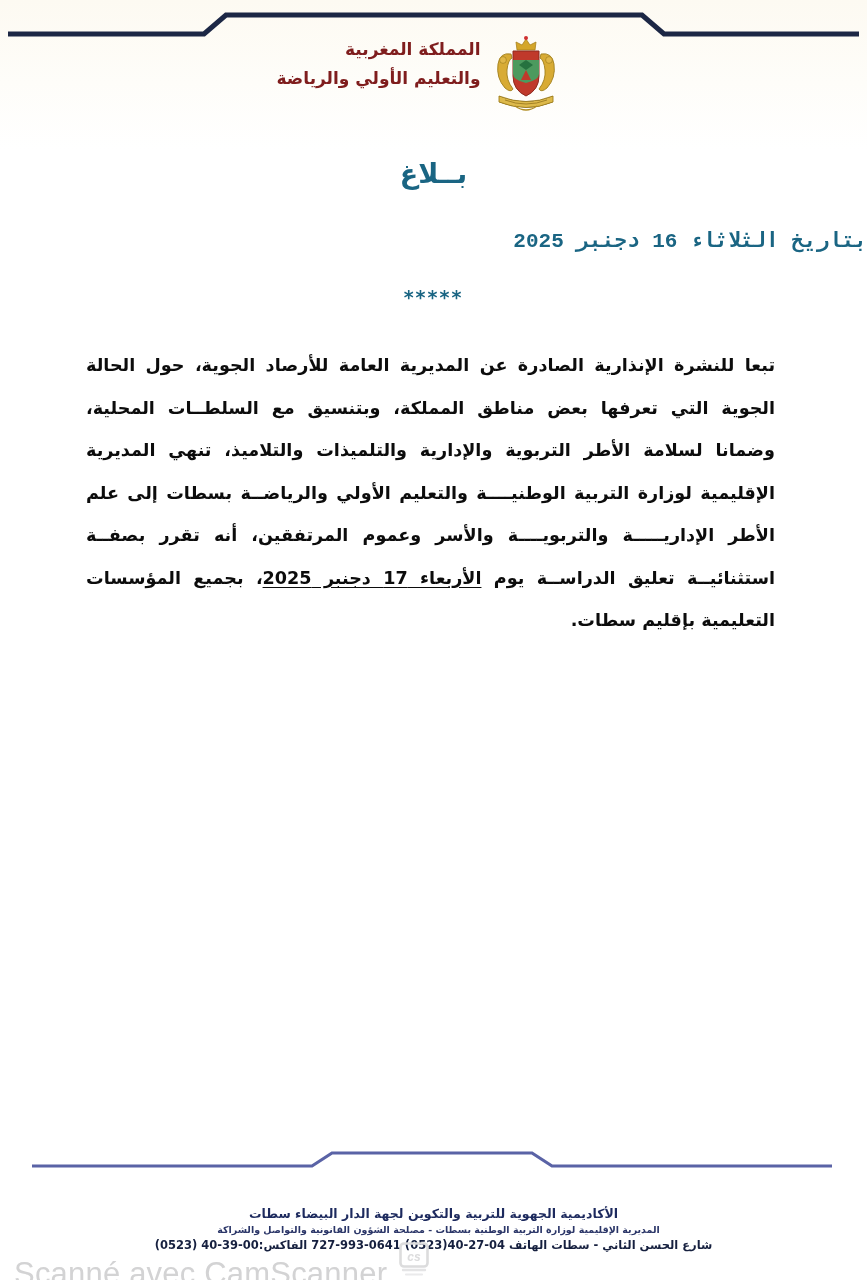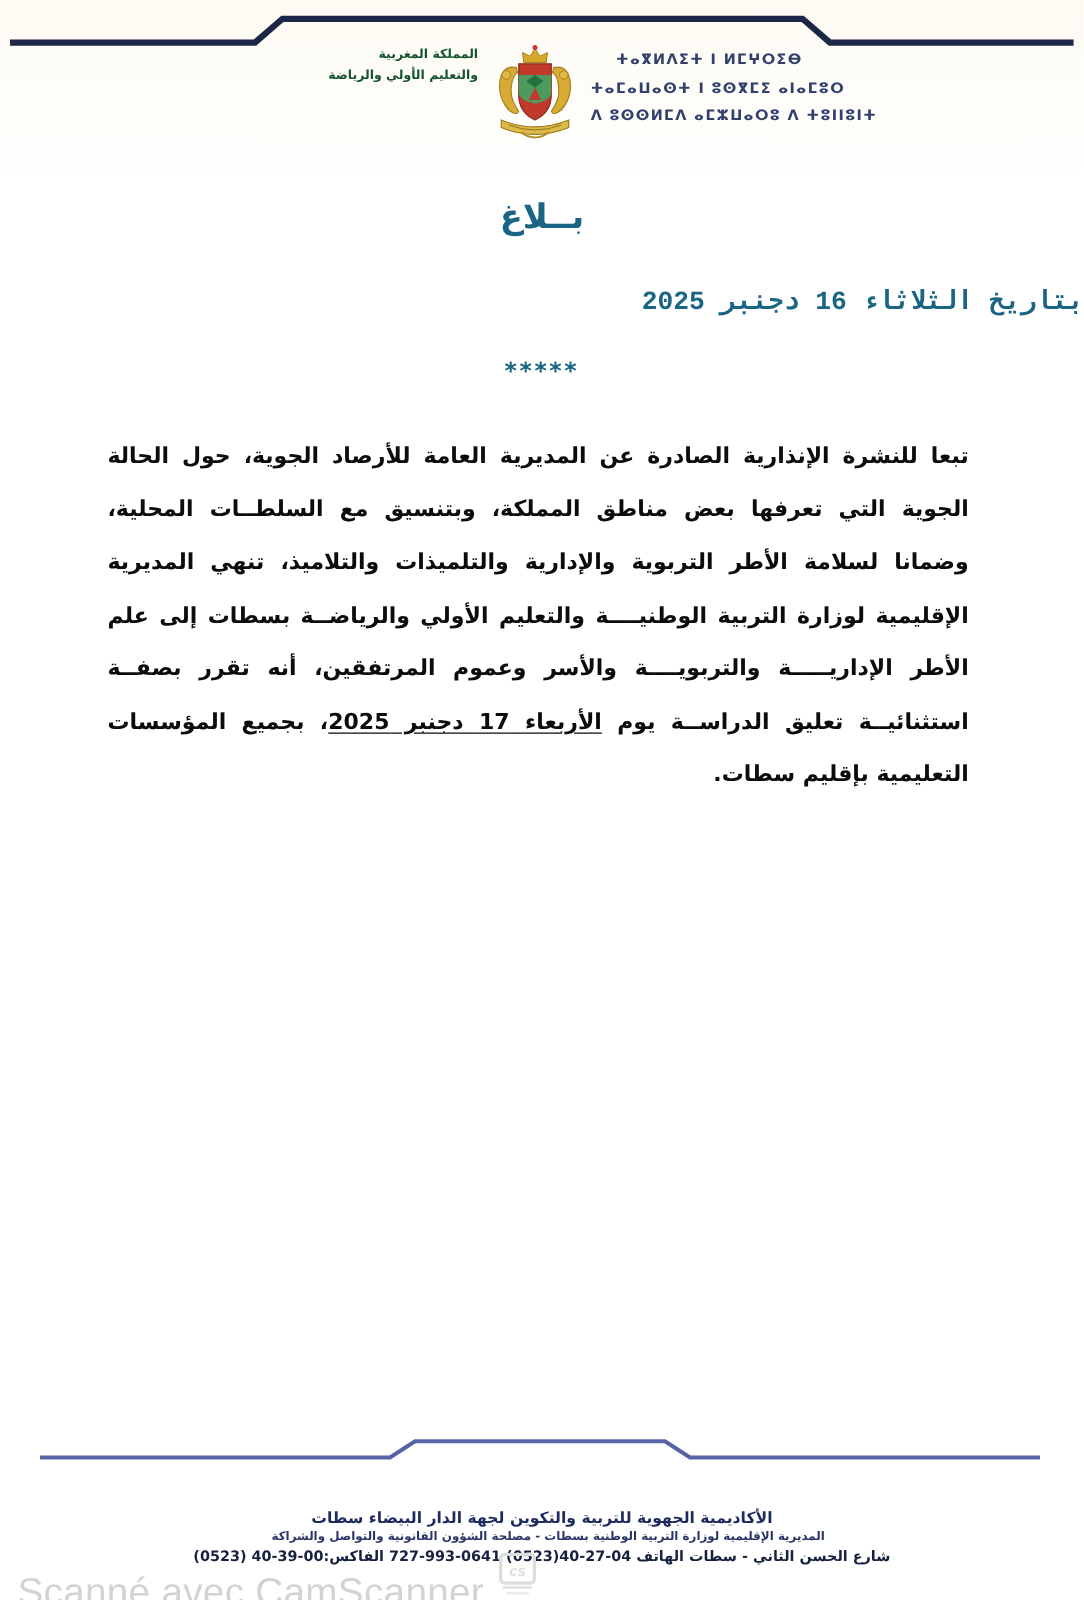--- a/index.html
+++ b/index.html
@@ -52,22 +52,22 @@
     gap: 6px;
   }
   .lh-col {
     font-weight: 700;
     color: #2a3560;
     line-height: 1.62;
     white-space: nowrap;
   }
   .lh-ar {
     text-align: right;
-    font-size: 10px;
-    color: #14532d;
+    font-size: 17px;
+    color: #7f1d1d;
     letter-spacing: 0.4px;
     font-family: "DejaVu Sans", "Liberation Sans", sans-serif;
     padding-top: 2px;
     width: 178px;
   }
   .lh-ar div { margin-bottom: 1px; }
   .lh-tif {
     text-align: center;
     font-size: 11.5px;
     color: #33406e;
@@ -202,25 +202,20 @@
   <div class="scan-tint"></div>
 
   <div class="header-rule">
     <svg width="851" height="26" viewBox="0 0 851 26" xmlns="http://www.w3.org/2000/svg" aria-hidden="true">
       <path d="M0,22 L196,22 L218,3 L634,3 L656,22 L851,22" fill="none" stroke="#1c2745" stroke-width="5" stroke-linejoin="miter"></path>
     </svg>
   </div>
 
   <div class="letterhead">
 
-    <div class="lh-col lh-tif">
-      <div>ⵜⴰⴳⵍⴷⵉⵜ ⵏ ⵍⵎⵖⵔⵉⴱ</div>
-      <div>ⵜⴰⵎⴰⵡⴰⵙⵜ ⵏ ⵓⵙⴳⵎⵉ ⴰⵏⴰⵎⵓⵔ</div>
-      <div>ⴷ ⵓⵙⵙⵍⵎⴷ ⴰⵎⵣⵡⴰⵔⵓ ⴷ ⵜⵓⵏⵏⵓⵏⵜ</div>
-    </div>
 
     <div class="emblem">
       <svg width="70" height="88" viewBox="0 0 70 88" xmlns="http://www.w3.org/2000/svg" aria-hidden="true">
 
         <path d="M35 5 L39 11 L45 8 L44 16 L26 16 L25 8 L31 11 Z" fill="#d4a62a" stroke="#a8811d" stroke-width="0.8"></path>
         <circle cx="35" cy="4" r="2" fill="#cf3030"></circle>
 
         <path d="M22 17 L48 17 L48 42 Q48 56 35 62 Q22 56 22 42 Z" fill="#c0392b" stroke="#8d2a20" stroke-width="1"></path>
         <path d="M22 26 L48 26 L48 40 Q48 46 35 49 Q22 46 22 40 Z" fill="#4c9a5e"></path>
         <path d="M28 31 L35 26 L42 31 L35 36 Z" fill="#1e6b3a" opacity="0.85"></path>

